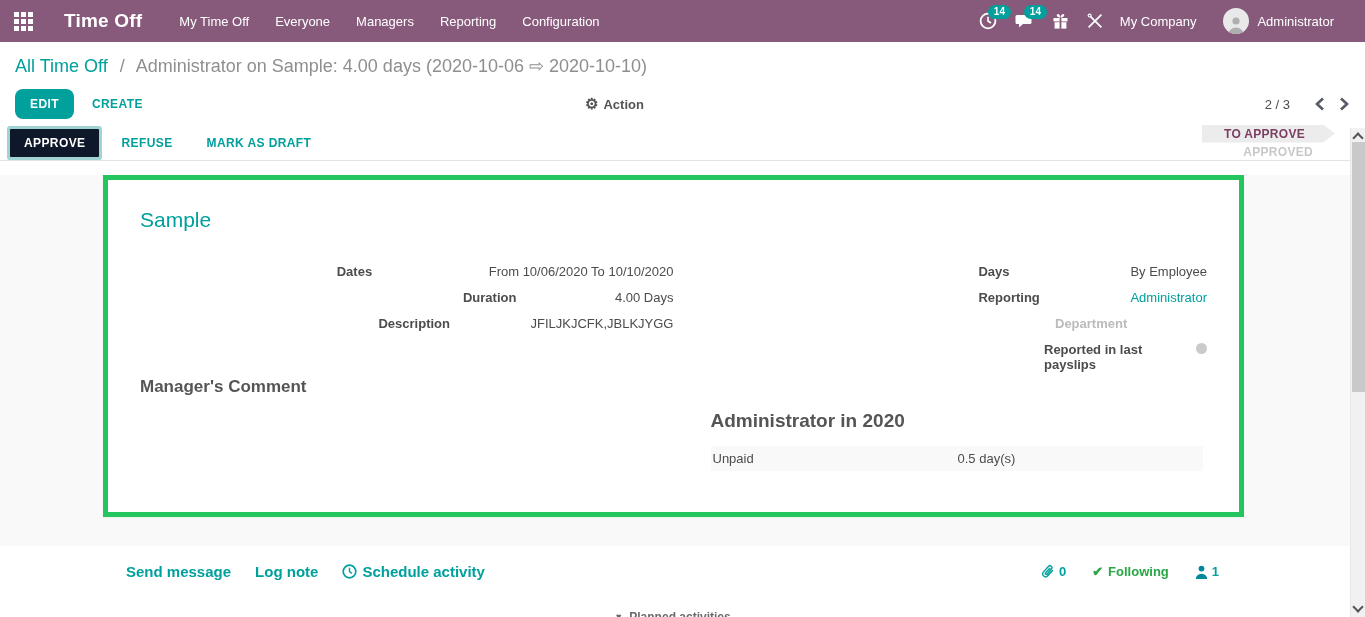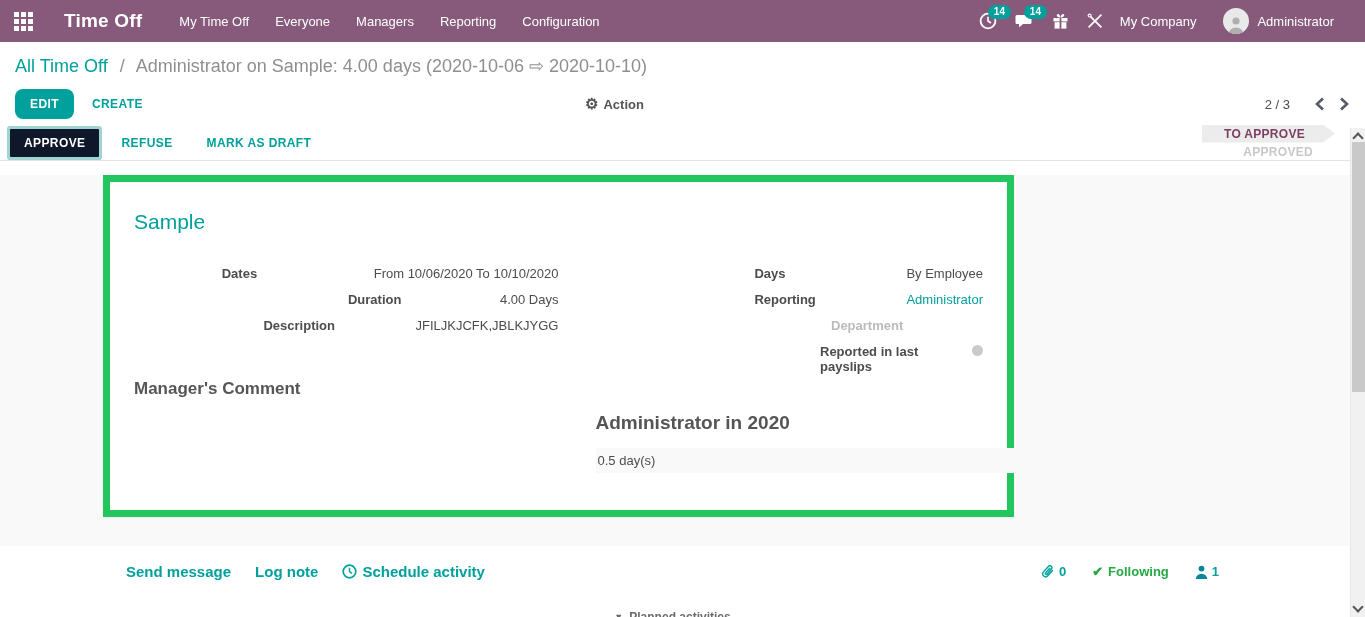--- a/index.html
+++ b/index.html
@@ -53,22 +53,22 @@
   .btn-flat { color:#00A09D; padding:7px 12px; margin-right:10px; }
   .status-right { display:flex; align-items:flex-end; height:36px;flex-direction:column; }
   .status-step { font-size:12px; font-weight:bold; letter-spacing:.3px; padding:0 22px;
     height:36px; display:flex; align-items:center; cursor:pointer; }
   .status-step.active { background:#ececec; color:#7A3E62;
     clip-path:polygon(0 0, calc(100% - 12px) 0, 100% 50%, calc(100% - 12px) 100%, 0 100%); padding-right:30px; }
   .status-step.inactive { color:#c8c8c8; }
 
   
   .sheet-area { background:#f9f9f9; height:371px; }
-  .card { margin-left:103px; width:911px; height:342px; margin-top:14px; background:#fff;
-    border:7px solid #22c55e; box-shadow:0 1px 2px rgba(0,0,0,.04); padding:28px 24px; }
+  .card { margin-left:103px; width:1141px; height:342px; margin-top:14px; background:#fff;
+    border:5px solid #22c55e; box-shadow:0 1px 2px rgba(0,0,0,.04); padding:28px 32px; }
   .record-title { color:#00A09D; font-size:21px; font-weight:normal; margin-bottom:32px; }
   .field-grid { display:flex; }
   .field-col { width:50%; }
   .field-col.right { padding-left:37px; }
   .field-row { display:flex; margin-bottom:11px; min-height:14px;justify-content:flex-end; }
   .field-label { width:152px; flex:0 0 152px; font-size:13px; font-weight:bold; color:#4c4c4c; padding-right:12px; }
   .field-label.muted { color:#bbb; }
   .field-value { font-size:13px; color:#4c4c4c; }
   .field-value.link { color:#00A09D; cursor:pointer; }
   .dot { width:11px; height:11px; border-radius:50%; background:#9e9e9e; opacity:.55; margin-top:1px; }
@@ -258,20 +258,21 @@
           <span class="field-label muted">Department</span>
           <span class="field-value"></span>
         </div>
         <div class="field-row">
           <span class="field-label">Reported in last payslips</span>
           <span class="dot"></span>
         </div>
         <div class="summary-block">
           <h2 class="summary-title">Administrator in 2020</h2>
           <div class="summary-row">
+            <span class="summary-type">Unpaid</span>
             <span class="summary-amount">0.5 day(s)</span>
           </div>
         </div>
       </div>
     </div>
   </div>
 </div>
 
 <div class="chatter">
   <div class="chatter-top">

